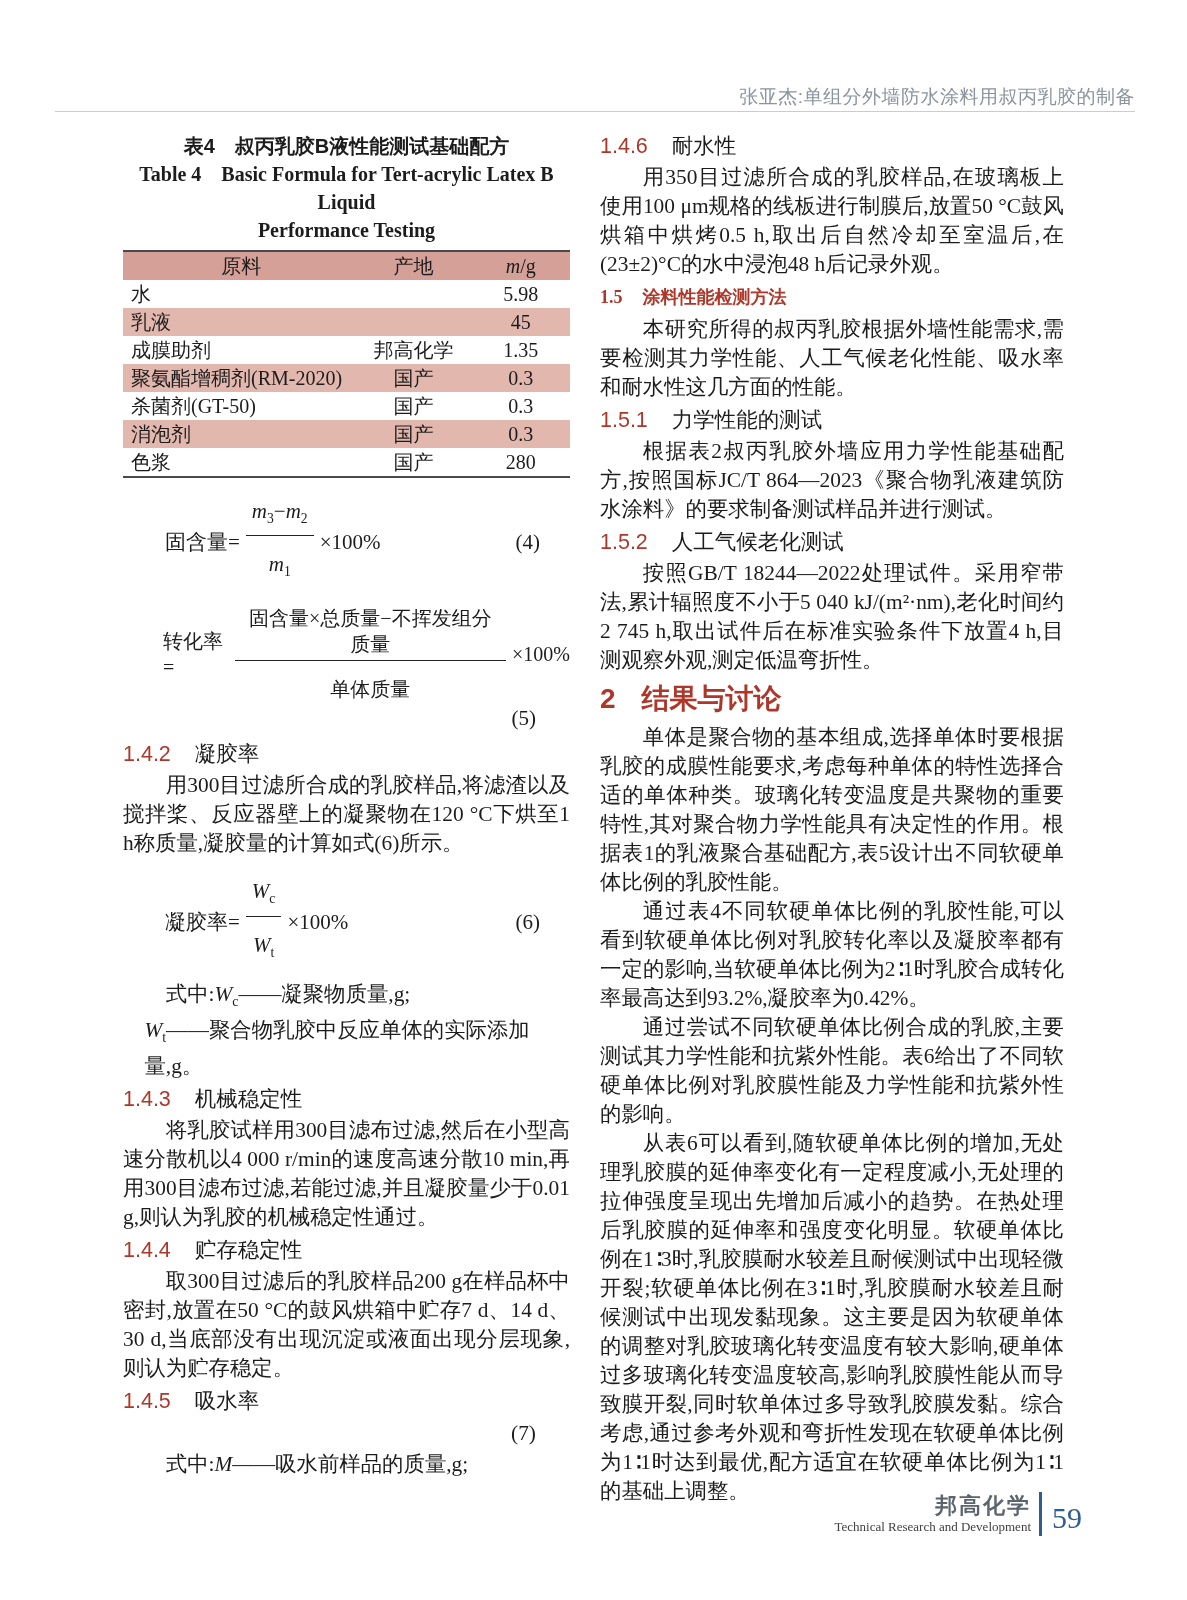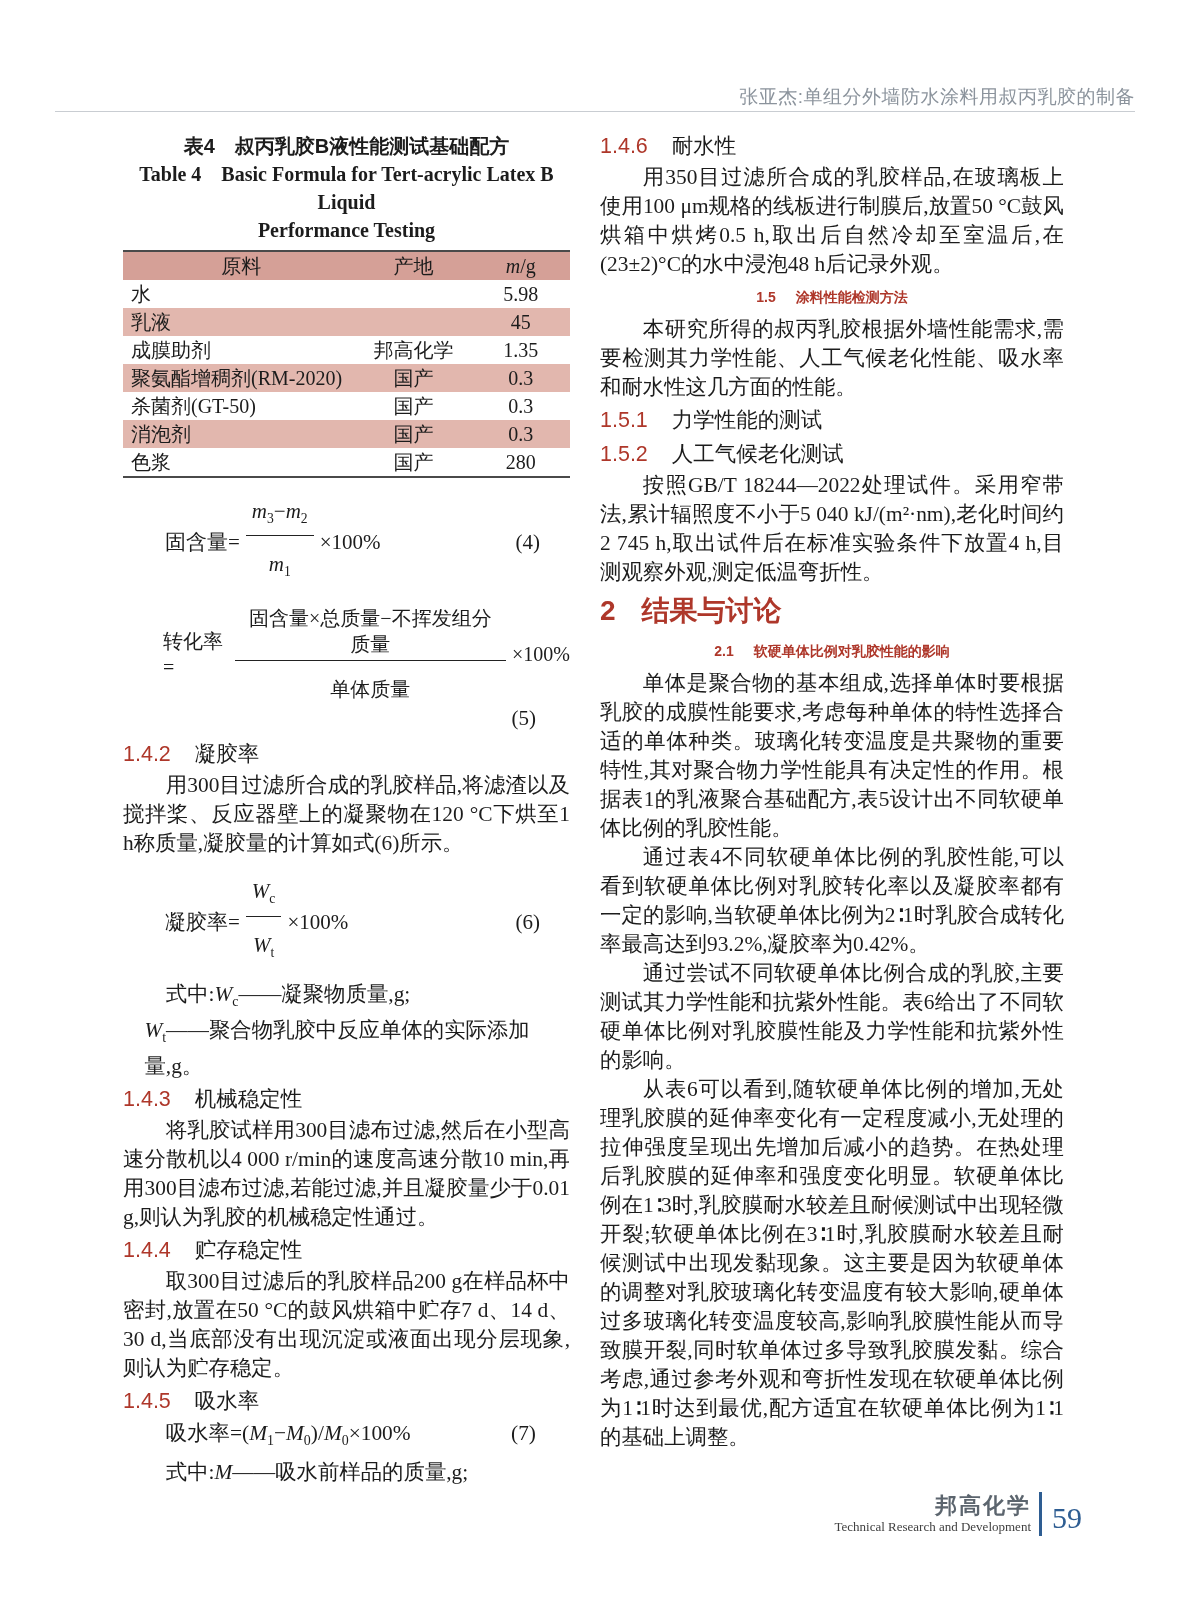--- a/index.html
+++ b/index.html
@@ -50,22 +50,22 @@
   .para{font-size:21.4px;line-height:29px;text-align:justify;text-indent:2em;margin:0;}
   .note{font-size:21.4px;line-height:29px;padding-left:2em;}
   .note-cont{font-size:21.4px;line-height:29px;padding-left:1em;}
   i,.var{font-style:italic;}
   sub{font-size:0.65em;}
   
   .h3{font-size:21.5px;line-height:31px;margin:3px 0 1px;}
   .h3 .no{color:var(--accent-red);font-family:Liberation Sans, sans-serif;}
   .h3 .t{margin-left:24px;}
   .h2red{
-    font-family:Liberation Sans, sans-serif;font-weight:bold;
-    color:var(--accent-red);font-size:14px;line-height:32px;margin:2px 0;text-align:center;
+    font-family:Liberation Serif, serif;font-weight:bold;
+    color:var(--accent-red);font-size:18px;line-height:32px;margin:2px 0;
   }
   .h2red .no{margin-right:20px;}
   .h1red{
     font-family:"Liberation Sans","DejaVu Sans",sans-serif;font-weight:bold;
     color:var(--accent-red);font-size:28px;line-height:40px;margin:4px 0 4px;
   }
   .h1red .no{margin-right:26px;}
   
   .formula{display:flex;align-items:center;font-size:21px;line-height:26px;padding-left:2em;margin:20px 0 14px;}
   .formula.small{font-size:20px;margin-bottom:2px;}
@@ -198,21 +198,20 @@
       <div class="h3">
         <span class="no">1.4.4</span><span class="t">贮存稳定性</span>
       </div>
       <p class="para">取300目过滤后的乳胶样品200 g在样品杯中密封,放置在50 °C的鼓风烘箱中贮存7 d、14 d、30 d,当底部没有出现沉淀或液面出现分层现象,则认为贮存稳定。</p>
 
       <div class="h3">
         <span class="no">1.4.5</span><span class="t">吸水率</span>
       </div>
 
       <div class="formula-inline">
-        <span><span>吸水率=(</span><i>M</i><sub>1</sub><span>−</span><i>M</i><sub>0</sub><span>)/</span><i>M</i><sub>0</sub><span>×100%</span></span>
         <span class="fno">(7)</span>
       </div>
       <div class="note"><span>式中:</span><i>M</i><span>——吸水前样品的质量,g;</span></div>
 
     </div>
 
     <div class="col-right">
 
       <div class="h3">
         <span class="no">1.4.6</span><span class="t">耐水性</span>
@@ -220,31 +219,29 @@
       <p class="para">用350目过滤所合成的乳胶样品,在玻璃板上使用100 μm规格的线板进行制膜后,放置50 °C鼓风烘箱中烘烤0.5 h,取出后自然冷却至室温后,在(23±2)°C的水中浸泡48 h后记录外观。</p>
 
       <div class="h2red">
         <span class="no">1.5</span><span>涂料性能检测方法</span>
       </div>
       <p class="para">本研究所得的叔丙乳胶根据外墙性能需求,需要检测其力学性能、人工气候老化性能、吸水率和耐水性这几方面的性能。</p>
 
       <div class="h3">
         <span class="no">1.5.1</span><span class="t">力学性能的测试</span>
       </div>
+      <p class="para">根据表2叔丙乳胶外墙应用力学性能基础配方,按照国标JC/T 864—2023《聚合物乳液建筑防水涂料》的要求制备测试样品并进行测试。</p>
 
       <div class="h3">
         <span class="no">1.5.2</span><span class="t">人工气候老化测试</span>
       </div>
       <p class="para">按照GB/T 18244—2022处理试件。采用窄带法,累计辐照度不小于5 040 kJ/(m²·nm),老化时间约2 745 h,取出试件后在标准实验条件下放置4 h,目测观察外观,测定低温弯折性。</p>
 
       <div class="h1red">
         <span class="no">2</span><span>结果与讨论</span>
-      </div>
-      <div class="h2red">
-        <span class="no">2.1</span><span>软硬单体比例对乳胶性能的影响</span>
       </div>
       <p class="para">单体是聚合物的基本组成,选择单体时要根据乳胶的成膜性能要求,考虑每种单体的特性选择合适的单体种类。玻璃化转变温度是共聚物的重要特性,其对聚合物力学性能具有决定性的作用。根据表1的乳液聚合基础配方,表5设计出不同软硬单体比例的乳胶性能。</p>
       <p class="para">通过表4不同软硬单体比例的乳胶性能,可以看到软硬单体比例对乳胶转化率以及凝胶率都有一定的影响,当软硬单体比例为2∶1时乳胶合成转化率最高达到93.2%,凝胶率为0.42%。</p>
       <p class="para">通过尝试不同软硬单体比例合成的乳胶,主要测试其力学性能和抗紫外性能。表6给出了不同软硬单体比例对乳胶膜性能及力学性能和抗紫外性的影响。</p>
       <p class="para">从表6可以看到,随软硬单体比例的增加,无处理乳胶膜的延伸率变化有一定程度减小,无处理的拉伸强度呈现出先增加后减小的趋势。在热处理后乳胶膜的延伸率和强度变化明显。软硬单体比例在1∶3时,乳胶膜耐水较差且耐候测试中出现轻微开裂;软硬单体比例在3∶1时,乳胶膜耐水较差且耐候测试中出现发黏现象。这主要是因为软硬单体的调整对乳胶玻璃化转变温度有较大影响,硬单体过多玻璃化转变温度较高,影响乳胶膜性能从而导致膜开裂,同时软单体过多导致乳胶膜发黏。综合考虑,通过参考外观和弯折性发现在软硬单体比例为1∶1时达到最优,配方适宜在软硬单体比例为1∶1的基础上调整。</p>
 
     </div>
   </div>
 
   <div class="footer">

